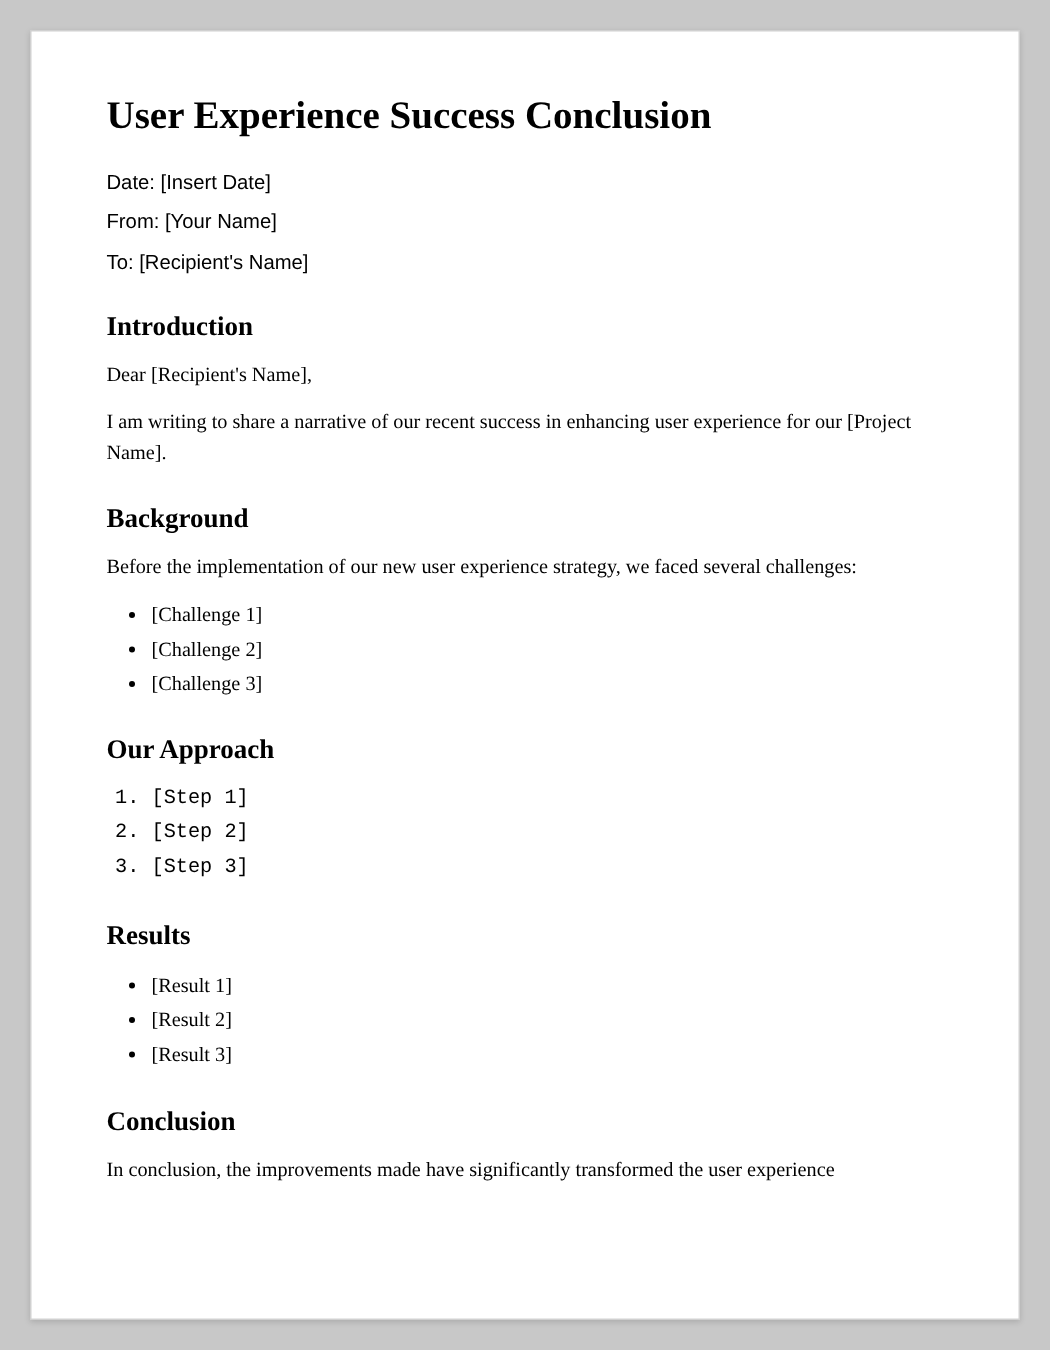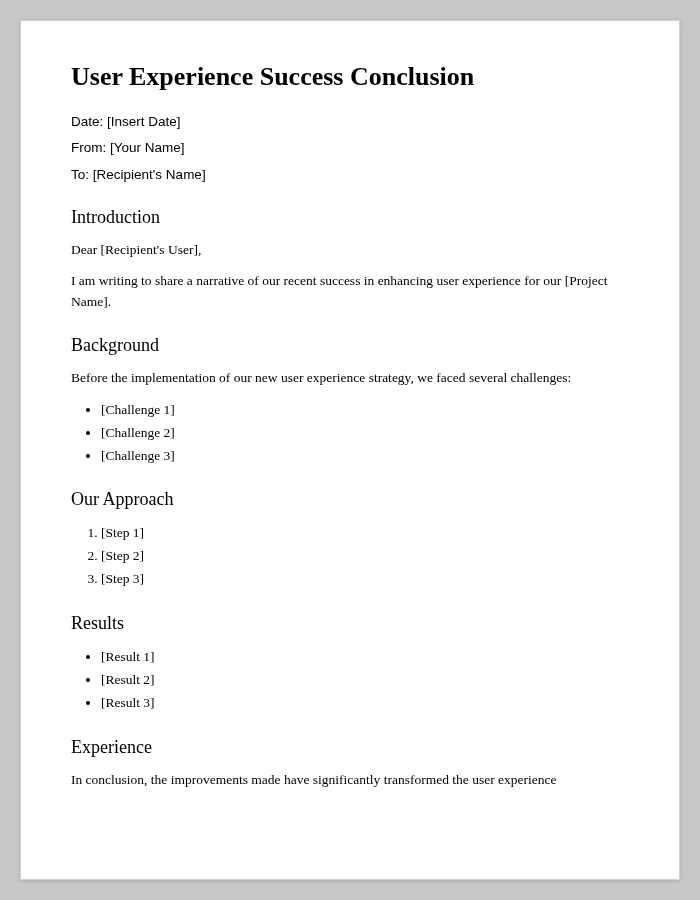--- a/index.html
+++ b/index.html
@@ -37,21 +37,21 @@
 
     .meta-line {
       font-size: 13.5px;
       font-family: Liberation Sans, sans-serif;
       margin-bottom: 6px;
       line-height: 1.5;
     }
 
     .section-heading {
       font-size: 18px;
-      font-weight: normal;
+      font-weight: bold;
       font-family: Georgia, serif;
       margin-top: 22px;
       margin-bottom: 12px;
     }
 
     .body-text {
       font-size: 13.5px;
       font-family: Georgia, serif;
       line-height: 1.55;
       margin-bottom: 10px;
@@ -71,38 +71,38 @@
     }
 
     .numbered-list {
       margin-left: 30px;
       margin-top: 8px;
       margin-bottom: 8px;
     }
 
     .numbered-list li {
       font-size: 13.5px;
-      font-family: Liberation Serif, serif;
+      font-family: Liberation Mono, monospace;
       line-height: 1.7;
       list-style-type: decimal;
     }
   </style>
 </head>
 <body>
 
 <div class="document-container">
 
   <h1 class="doc-title">User Experience Success Conclusion</h1>
 
   <p class="meta-line">Date: [Insert Date]</p>
   <p class="meta-line">From: [Your Name]</p>
   <p class="meta-line">To: [Recipient's Name]</p>
 
   <h2 class="section-heading">Introduction</h2>
-  <p class="body-text">Dear [Recipient's User],</p>
+  <p class="body-text">Dear [Recipient's Name],</p>
   <p class="body-text">I am writing to share a narrative of our recent success in enhancing user experience for our [Project Name].</p>
 
   <h2 class="section-heading">Background</h2>
   <p class="body-text">Before the implementation of our new user experience strategy, we faced several challenges:</p>
   <ul class="bullet-list">
     <li>[Challenge 1]</li>
     <li>[Challenge 2]</li>
     <li>[Challenge 3]</li>
   </ul>
 
@@ -113,16 +113,16 @@
     <li>[Step 3]</li>
   </ol>
 
   <h2 class="section-heading">Results</h2>
   <ul class="bullet-list">
     <li>[Result 1]</li>
     <li>[Result 2]</li>
     <li>[Result 3]</li>
   </ul>
 
-  <h2 class="section-heading">Experience</h2>
+  <h2 class="section-heading">Conclusion</h2>
   <p class="body-text">In conclusion, the improvements made have significantly transformed the user experience</p>
 
 </div>
 
 </body></html>

